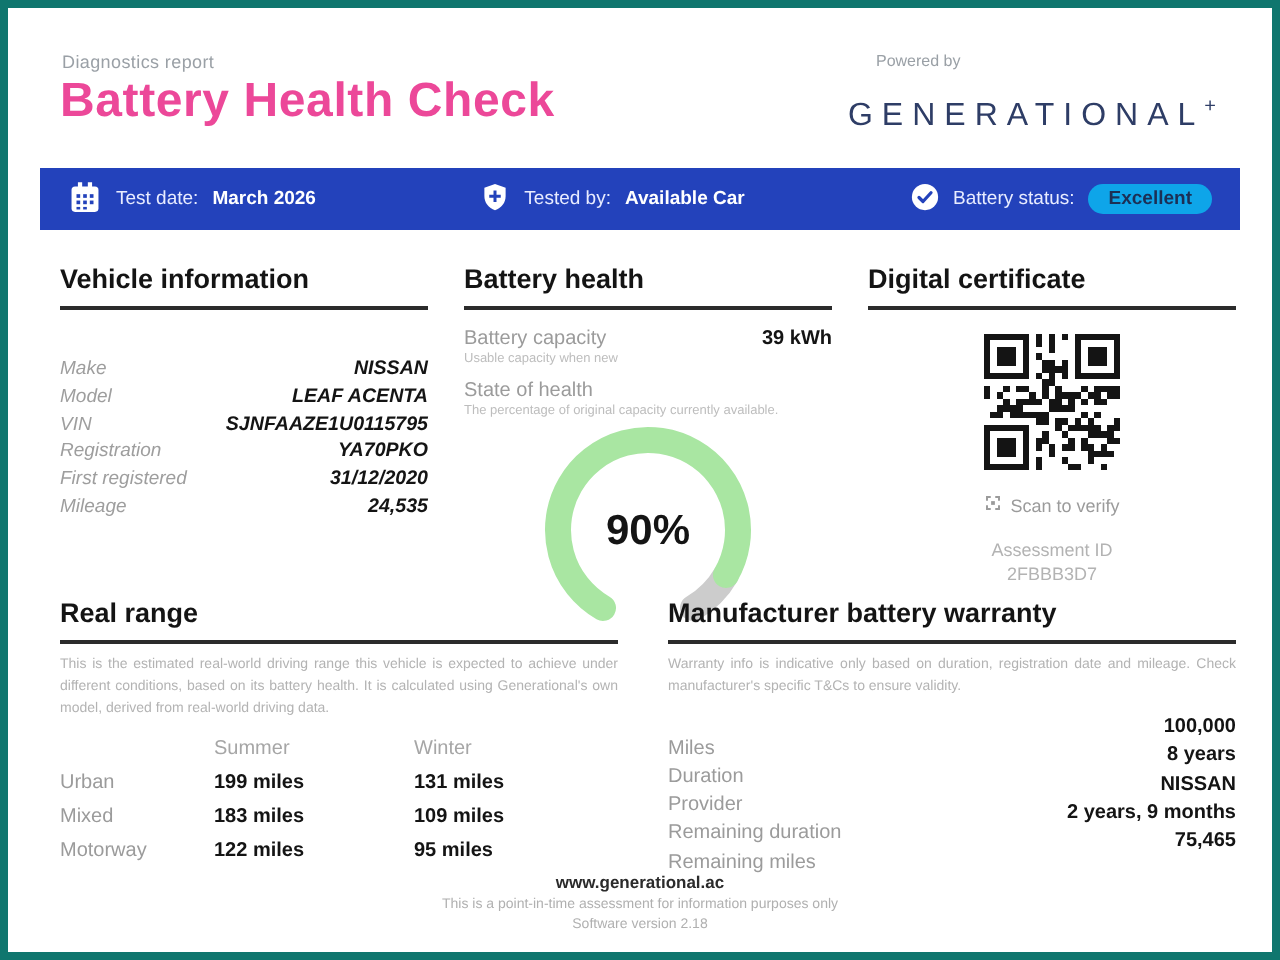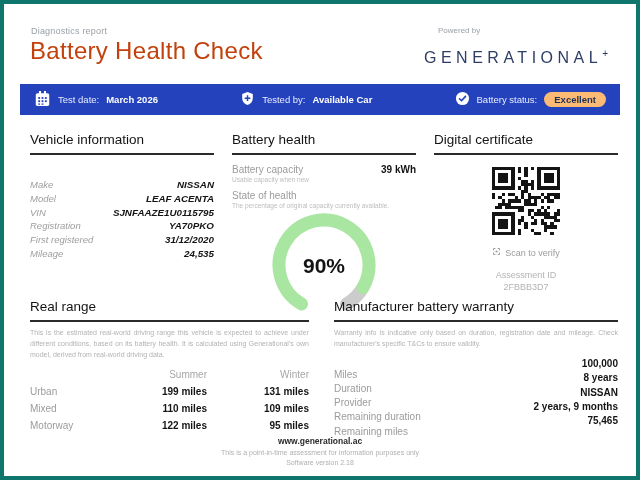--- a/index.html
+++ b/index.html
@@ -3,40 +3,40 @@
 <meta charset="utf-8">
 <style>
   * { margin:0; padding:0; box-sizing:border-box; }
   html,body { background:#eee; }
   body { font-family:"Liberation Sans", sans-serif; }
   .page { position:relative; width:640px; height:480px; background:#fff;
           border:4px solid #0f766e; overflow:hidden; }
 
   
   .report-label { position:absolute; left:27px; top:22px; font-size:9px; color:#9aa0a6; letter-spacing:.2px; }
-  .page-title { position:absolute; left:26px; top:33px; font-size:24px; font-weight:400;
-                color:#c2410c; letter-spacing:.3px; }
+  .page-title { position:absolute; left:26px; top:33px; font-size:24px; font-weight:700;
+                color:#ec4899; letter-spacing:.3px; }
   .brand-block { position:absolute; top:22px; right:28px; text-align:left; }
   .powered { font-size:8px; color:#9aa0a6; padding-left:14px; margin-bottom:13px; }
   .brand-name { font-size:16px; color:#2e3d66; letter-spacing:4.5px; font-weight:400; }
   .brand-name sup { font-size:10px; letter-spacing:0; }
 
   
   .bar { position:absolute; left:16px; right:16px; top:80px; height:31px; background:#2342bb;
          display:flex; align-items:center; justify-content:space-between; padding:0 14px;
          color:#e8ecff; font-size:9.5px; }
   .bar-group { display:flex; align-items:center; gap:7px; white-space:nowrap; }
   .bar-strong { font-weight:700; color:#fff; }
-  .pill { background:#fdba74; color:#1c2f55; font-weight:700; font-size:9.5px;
+  .pill { background:#0ea5e9; color:#1c2f55; font-weight:700; font-size:9.5px;
           padding:2px 10px; border-radius:10px; }
 
   
   .col { position:absolute; top:128px; width:184px; }
   .col1 { left:26px; } .col2 { left:228px; } .col3 { left:430px; }
-  .sec-title { font-size:13.5px; font-weight:400; color:#141414; padding-bottom:6px;
+  .sec-title { font-size:13.5px; font-weight:700; color:#141414; padding-bottom:6px;
                border-bottom:2px solid #2b2b2b; }
   .kv-rows { margin-top:24px;font-style:italic; }
   .kv { display:flex; justify-content:space-between; align-items:baseline; height:13.8px; }
   .kv .k { font-size:9.5px; color:#9e9e9e; }
   .kv .v { font-size:9.8px; font-weight:700; color:#141414; }
 
   .bh-row { display:flex; justify-content:space-between; align-items:baseline; margin-top:9px; }
   .bh-label { font-size:10px; color:#9b9b9b; }
   .bh-value { font-size:10px; font-weight:700; color:#141414; }
   .bh-note { font-size:6.5px; color:#bdbdbd; margin-top:1px; }
@@ -55,21 +55,21 @@
   
   .bcol { position:absolute; top:295px; }
   .bcolA { left:26px; width:279px; }
   .bcolB { left:330px; width:284px; }
   .desc { font-size:7px; color:#b3b3b3; text-align:justify; line-height:1.55; margin-top:6px; }
 
   .rr-table { margin-top:8px; }
   .rr-row { display:flex; align-items:baseline; height:17.2px; }
   .rr-head { color:#a6a6a6; font-size:10px; }
   .rr-label { flex:1; font-size:10px; color:#9b9b9b; }
-  .rr-c { width:100px; text-align:right; font-size:10px; font-weight:700; color:#141414; }
+  .rr-c { width:100px; font-size:10px; font-weight:700; color:#141414; }
   .rr-c2 { width:102px; }
   .rr-head .rr-c, .rr-head .rr-c2 { font-weight:400; color:#a6a6a6; }
 
   .w-rows { margin-top:7px; }
   .w-row { display:flex; justify-content:space-between; align-items:center; height:14.2px; }
   .w-row .k { font-size:10px; color:#9b9b9b;margin-top:21px; }
   .w-row .v { font-size:10px; font-weight:700; color:#141414; }
   .w-row .v.green-pill { background:#b7f0a6; color:#1d4a27; padding:1px 8px; border-radius:9px; }
 
   
@@ -429,21 +429,21 @@
         <span class="rr-c">Summer</span>
         <span class="rr-c rr-c2">Winter</span>
       </div>
       <div class="rr-row">
         <span class="rr-label">Urban</span>
         <span class="rr-c">199 miles</span>
         <span class="rr-c rr-c2">131 miles</span>
       </div>
       <div class="rr-row">
         <span class="rr-label">Mixed</span>
-        <span class="rr-c">110 miles</span>
+        <span class="rr-c">183 miles</span>
         <span class="rr-c rr-c2">109 miles</span>
       </div>
       <div class="rr-row">
         <span class="rr-label">Motorway</span>
         <span class="rr-c">122 miles</span>
         <span class="rr-c rr-c2">95 miles</span>
       </div>
     </div>
   </div>
 

